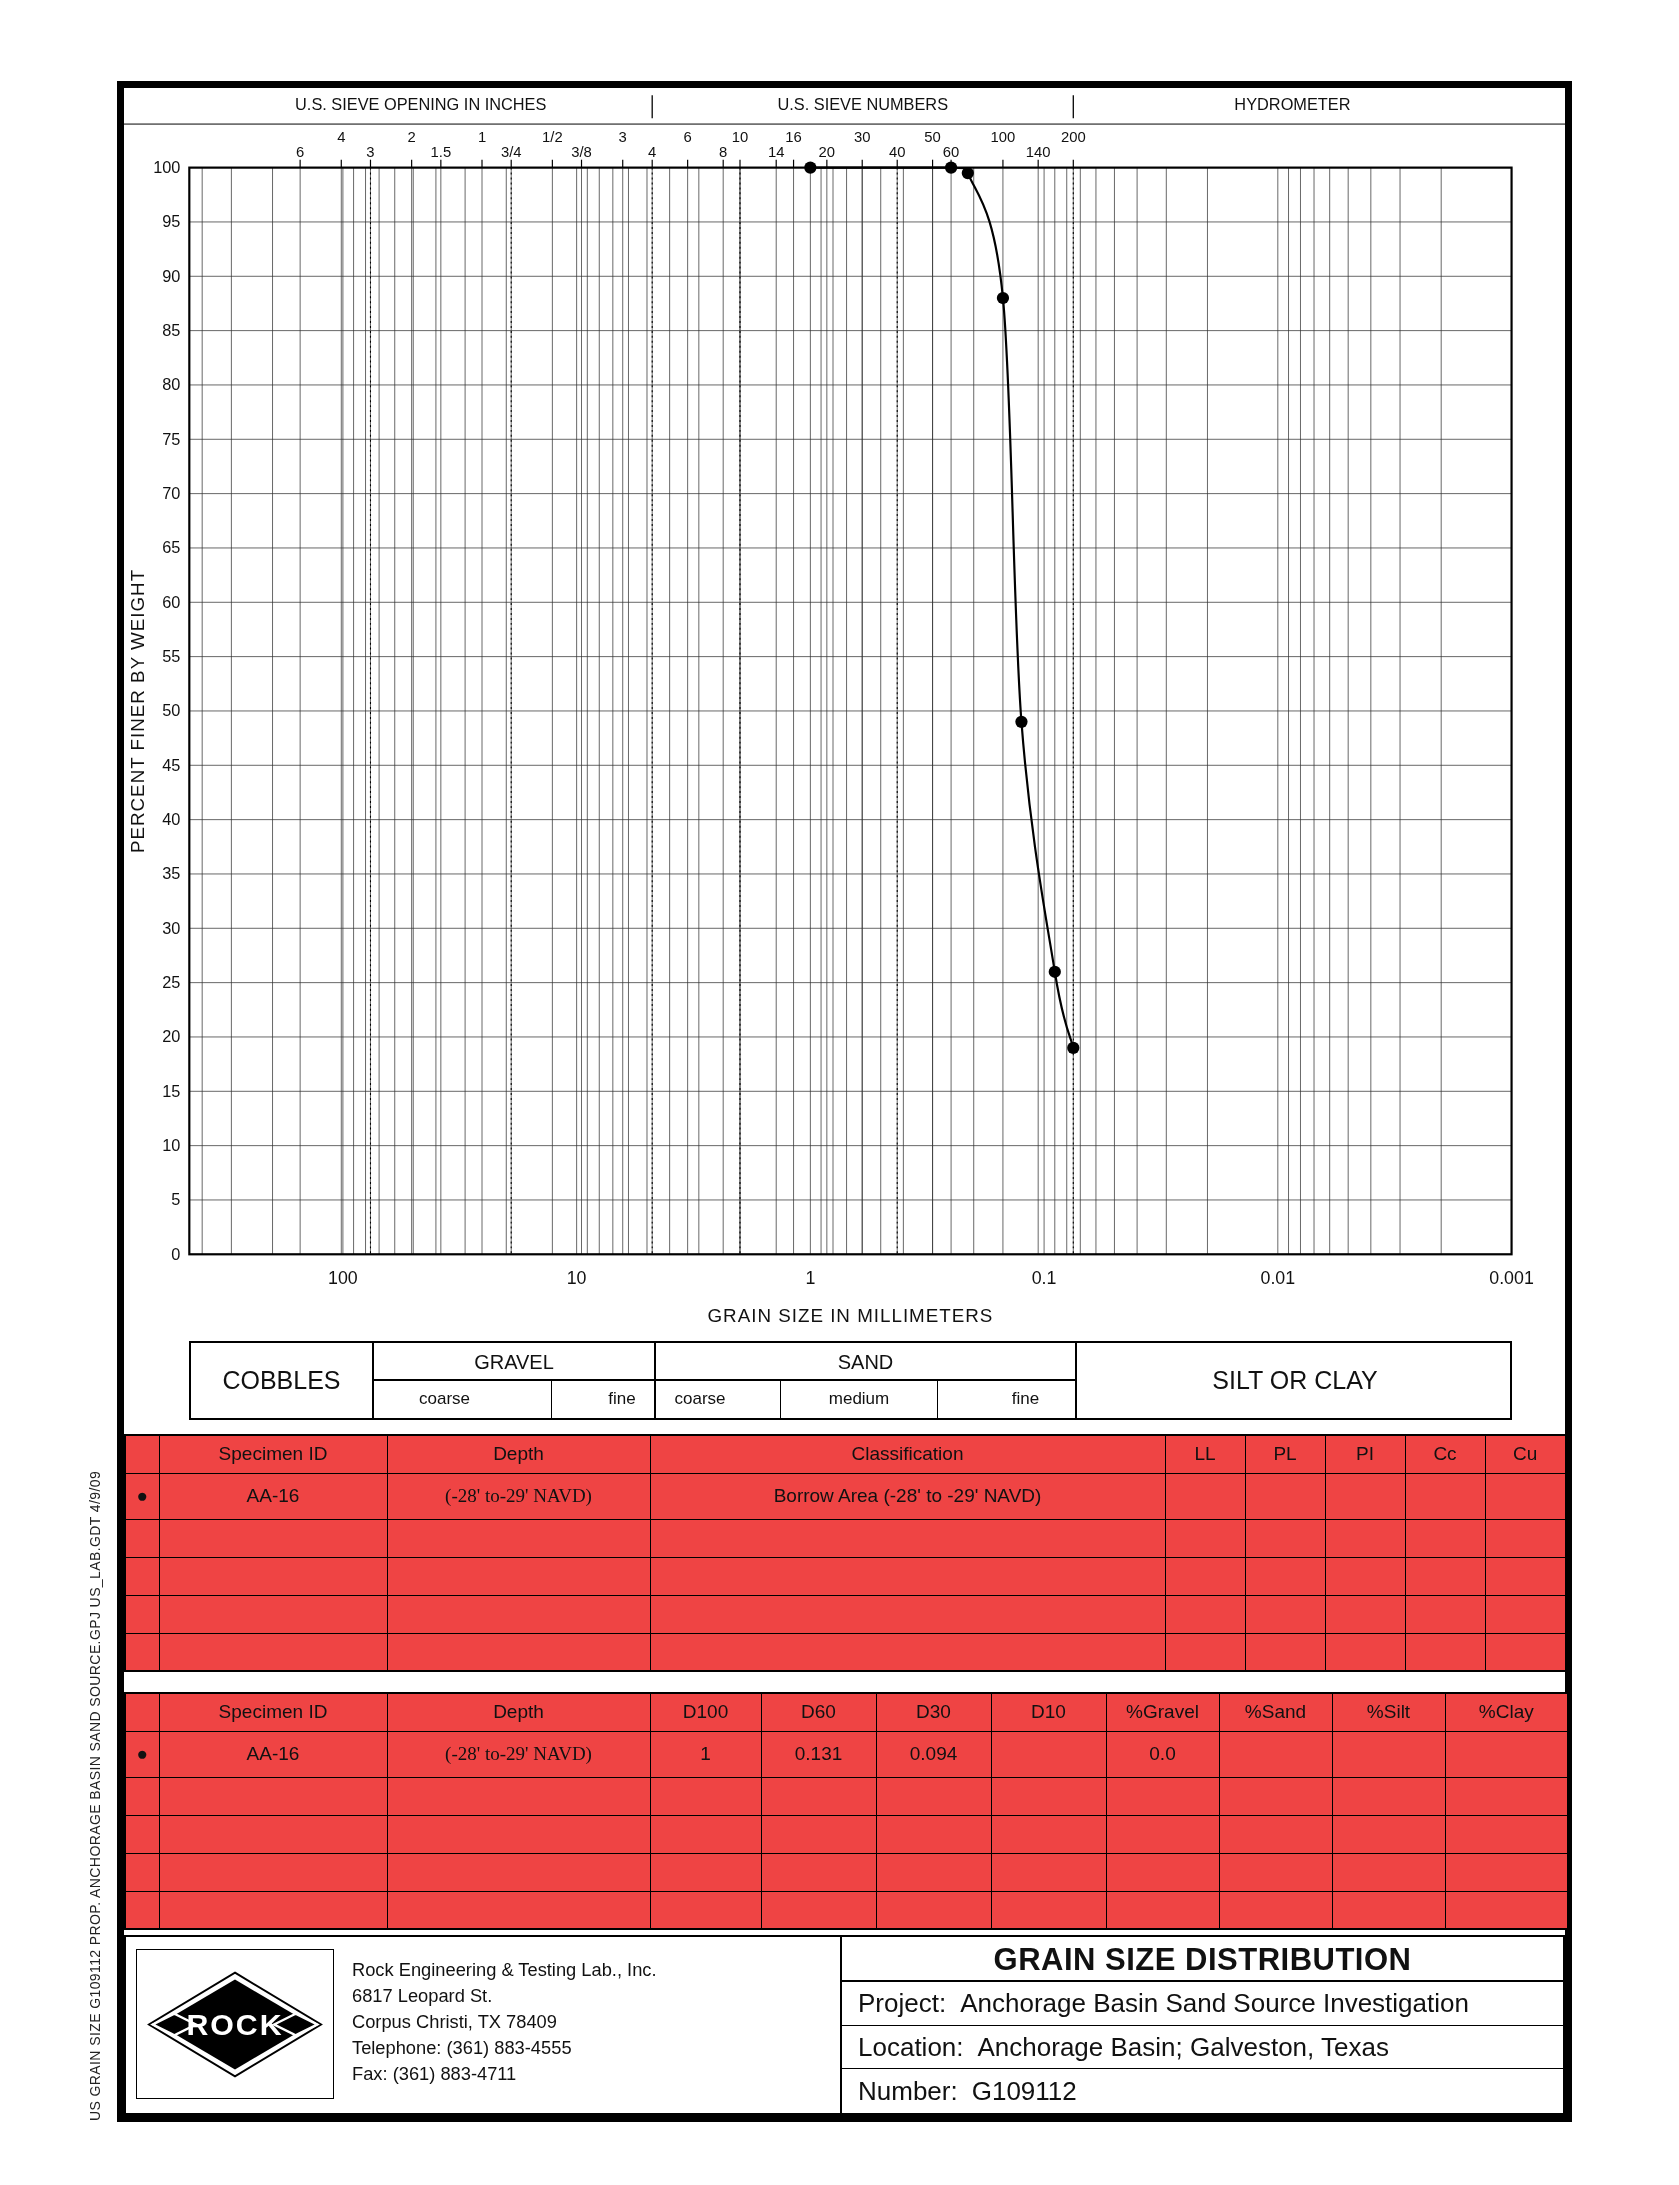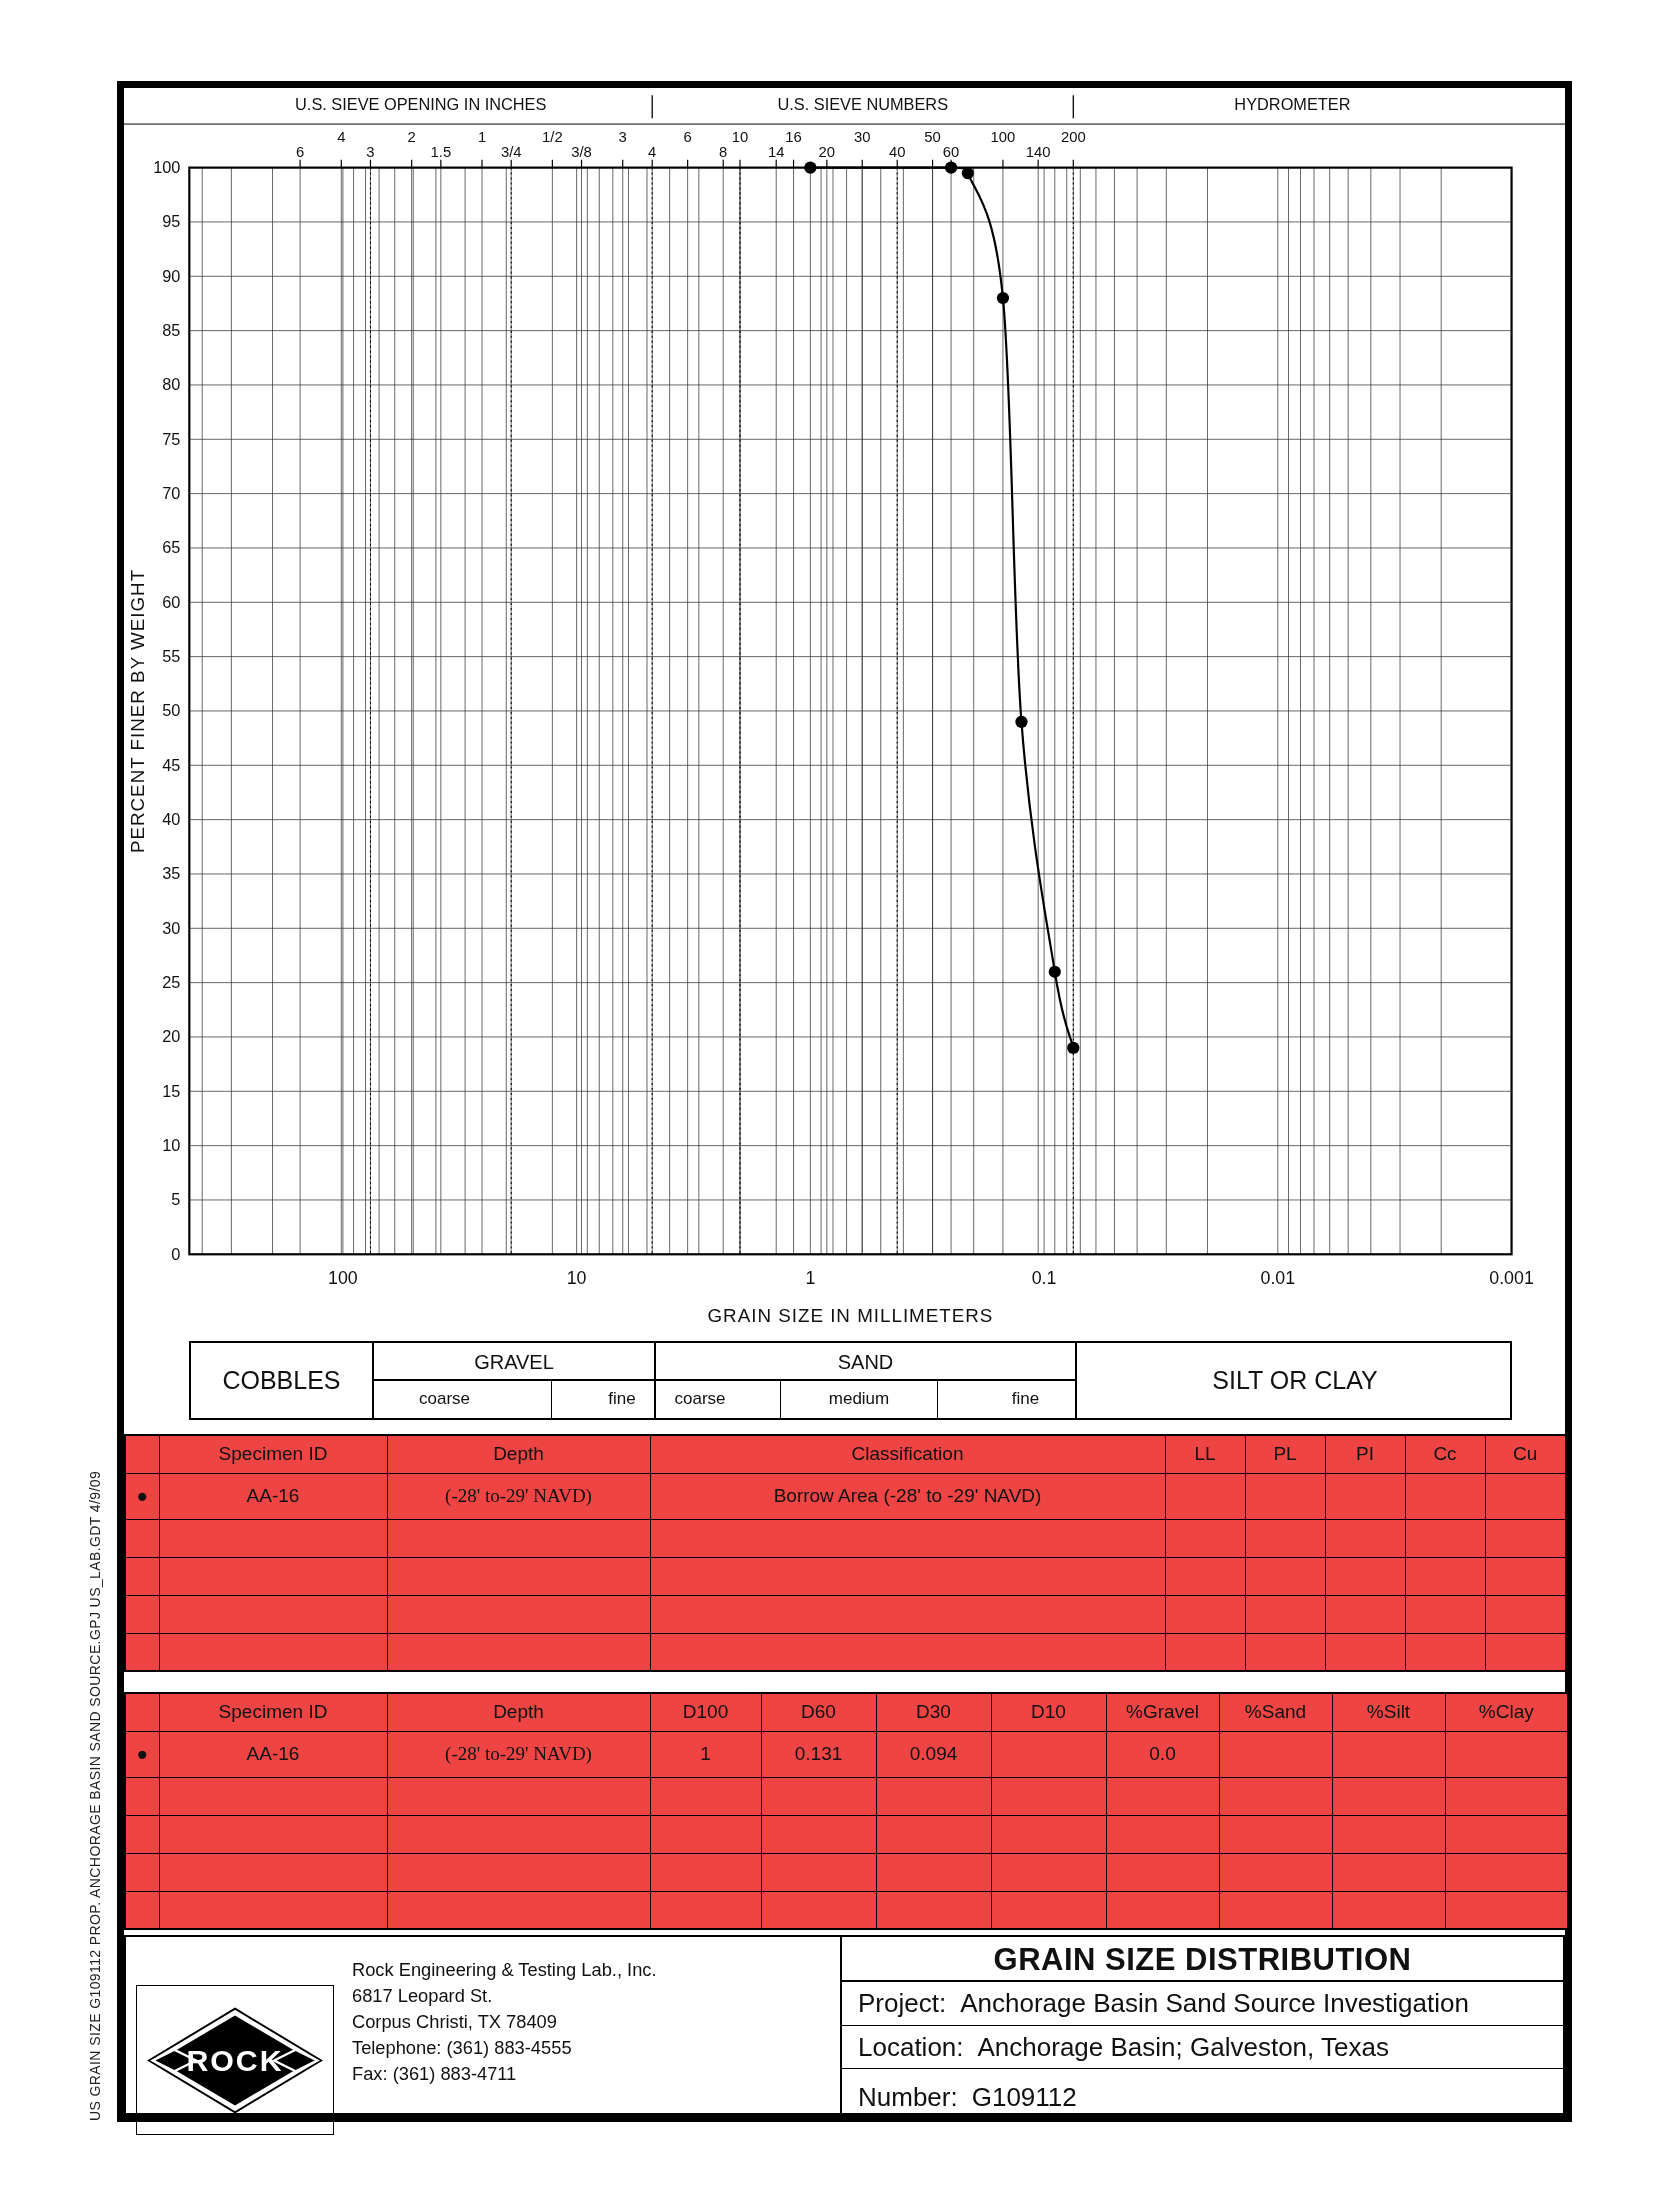--- a/index.html
+++ b/index.html
@@ -26,26 +26,26 @@
   table.spec td{border:1.5px solid #000;text-align:center;font-size:19px;padding:2px 4px;
     white-space:nowrap;overflow:hidden;}
   tr.h-head{height:38px;} tr.h-data{height:46px;} tr.h-empty{height:38px;}
   td.mk{border-right:none;} td.spec-c{border-left:none;border-right:none;} td.dep{border-left:none;}
   td.lt{text-align:left;padding-left:12px;} td.rt{text-align:right;padding-right:14px;}
   td.b{font-weight:normal;} td.serif{font-family:"Liberation Serif",serif;}
   td.dot{font-size:15px;text-align:center;padding:0;}
   
   .footer{position:absolute;left:0;top:1847px;width:1441px;height:180px;border:2.5px solid #000;display:flex;background:#fff;}
   .footer-left{width:716px;border-right:2.5px solid #000;display:flex;padding:12px 0 0 10px;}
-  .logo-box{width:198px;height:150px;border:1.5px solid #000;display:flex;align-items:center;justify-content:center;margin-top:36px;}
+  .logo-box{width:198px;height:150px;border:1.5px solid #000;display:flex;align-items:center;justify-content:center;}
   .addr{margin-left:18px;padding-top:8px;font-size:18.3px;line-height:26px;}
   .footer-right{flex:1;display:flex;flex-direction:column;}
   .f-title{height:45px;border-bottom:2px solid #000;font-size:31px;font-weight:bold;text-align:center;line-height:45px;letter-spacing:0.5px;}
   .f-row{height:44px;border-bottom:1.5px solid #000;font-size:26px;display:flex;align-items:center;padding-left:16px;}
-  .f-row:last-child{border-bottom:none;align-items:flex-end;}
+  .f-row:last-child{border-bottom:none;}
   .f-row .lbl{margin-right:14px;}
 </style>
 </head>
 <body>
 
 <div class="side-stamp">US GRAIN SIZE  G109112 PROP. ANCHORAGE BASIN SAND SOURCE.GPJ  US_LAB.GDT  4/9/09</div>
 
 <div class="frame">
   <div class="frame-inner">
 

